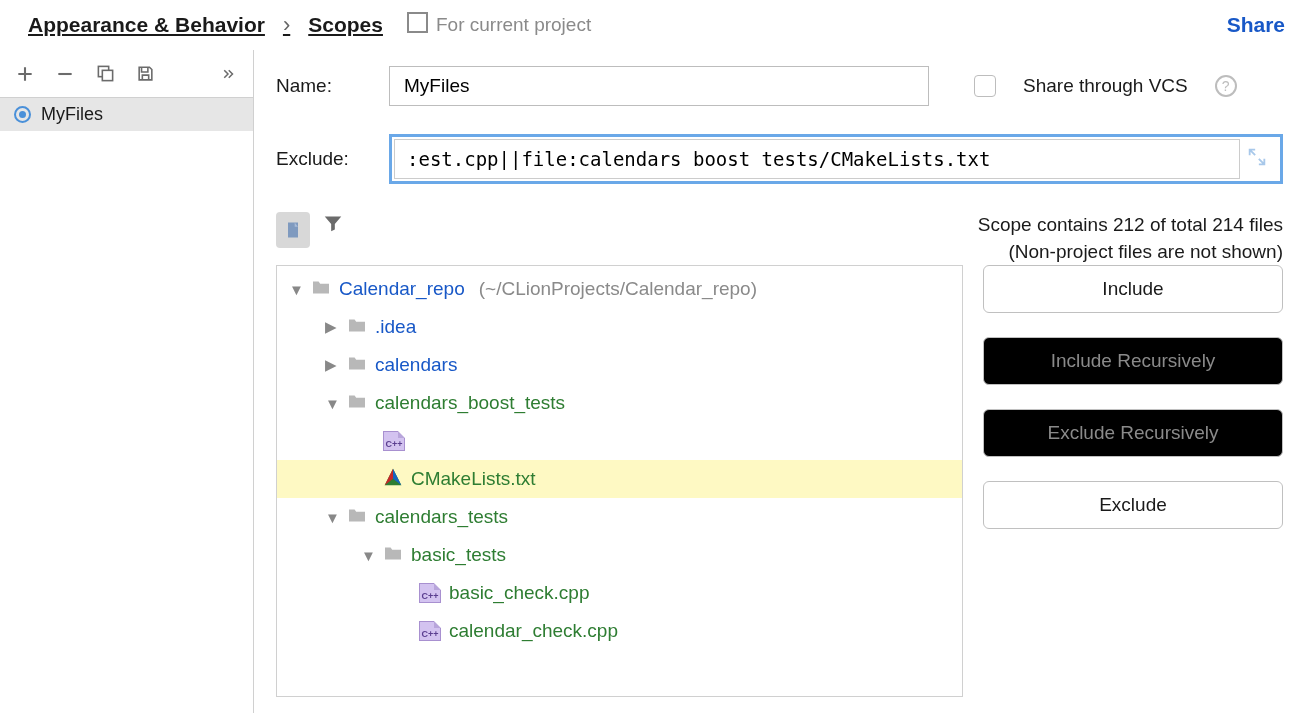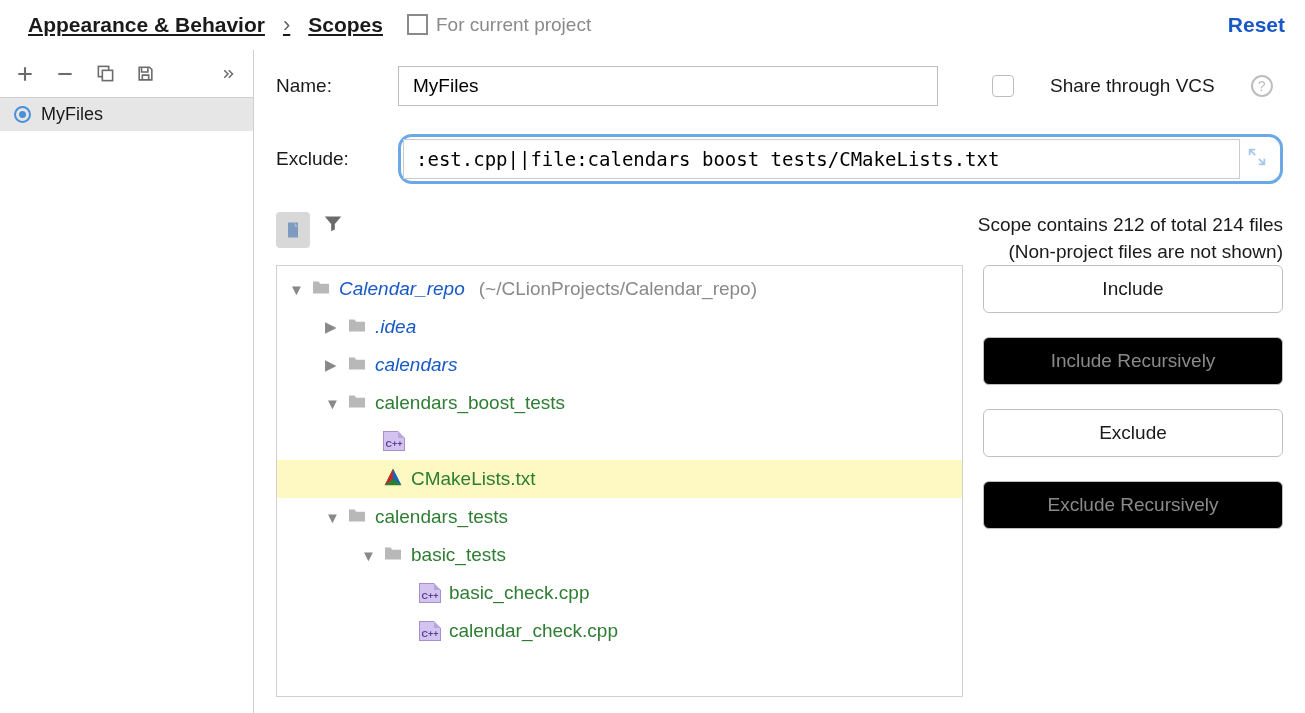--- a/index.html
+++ b/index.html
@@ -28,21 +28,21 @@
       text-decoration: underline;
     }
     .breadcrumb .sep {
       font-weight: 400;
       color: #666;
       font-size: 22px;
     }
     .project-badge {
       margin-left: 26px;
       display: flex;
-      align-items: center;
+      align-items: flex-start;
       gap: 10px;
       color: #8a8a8a;
       font-size: 19px;
     }
     .project-icon {
       width: 17px; height: 17px;
       border: 2px solid #8a8a8a;
       position: relative;
     }
     .project-icon::before {
@@ -112,21 +112,21 @@
     }
     .main {
       flex: 1;
       padding: 16px 22px;
       display: flex;
       flex-direction: column;
     }
     .row {
       display: flex;
       align-items: center;
-      gap: 36px;
+      gap: 27px;
       margin-bottom: 28px;
     }
     .label {
       font-size: 19px;
       min-width: 86px;
     }
     .text-input {
       font-size: 19px;
       padding: 8px 14px;
       border: 1px solid #bdbdbd;
@@ -147,21 +147,21 @@
       border-radius: 50%;
       color: #bdbdbd;
       font-size: 14px;
       display: flex; align-items: center; justify-content: center;
     }
     .pattern-input-wrap {
       flex: 1;
       display: flex;
       align-items: center;
       border: 3px solid #6aa8e8;
-      border-radius: 14px;
+      border-radius: 0;
       padding: 2px;
       background: #fff;
     }
     .pattern-input {
       flex: 1;
       border: 1px solid #ccc;
       padding: 8px 12px;
       font-family: "SF Mono", Menlo, Consolas, monospace;
       font-size: 19px;
       outline: none;
@@ -246,21 +246,21 @@
       content: "";
       position: absolute;
       top: -1px; right: -1px;
       border-top: 7px solid #fff;
       border-left: 7px solid #b8a5db;
     }
     .cmake-icon {
       width: 20px; height: 20px;
       flex-shrink: 0;
     }
-    .node-blue { color: #1858c7; font-style: italic; }
+    .node-blue { color: #1858c7; }
     .node-green { color: #2e7d32; }
     .node-gray { color: #8a8a8a; }
     .buttons {
       display: flex;
       flex-direction: column;
       gap: 24px;
       width: 300px;
     }
     .action-btn {
       padding: 12px 16px;
@@ -283,21 +283,21 @@
 <div class="header">
   <div class="breadcrumb">
     <span>Appearance &amp; Behavior</span>
     <span class="sep">›</span>
     <span>Scopes</span>
   </div>
   <div class="project-badge">
     <span class="project-icon"></span>
     <span>For current project</span>
   </div>
-  <div class="reset">Reset</div>
+  <div class="reset">Share</div>
 </div>
 
 <div class="body">
   <div class="sidebar">
     <div class="toolbar">
       <div class="tbtn">
         <svg viewBox="0 0 24 24" width="20" height="20">
             <path d="M12 4v16M4 12h16" stroke="#6b6b6b" stroke-width="2.5" fill="none"></path>
           </svg>
       </div>
@@ -436,18 +436,18 @@
           </div>
           <div class="tree-row" style="padding-left: 120px;">
             <span class="arrow"></span>
             <span class="cpp-icon">C++</span>
             <span class="node-green">calendar_check.cpp</span>
           </div>
         </div>
       <div class="buttons">
         <div class="action-btn">Include</div>
         <div class="action-btn disabled">Include Recursively</div>
+        <div class="action-btn disabled">Exclude Recursively</div>
         <div class="action-btn">Exclude</div>
-        <div class="action-btn disabled">Exclude Recursively</div>
       </div>
     </div>
   </div>
 </div>
 
 </body></html>

